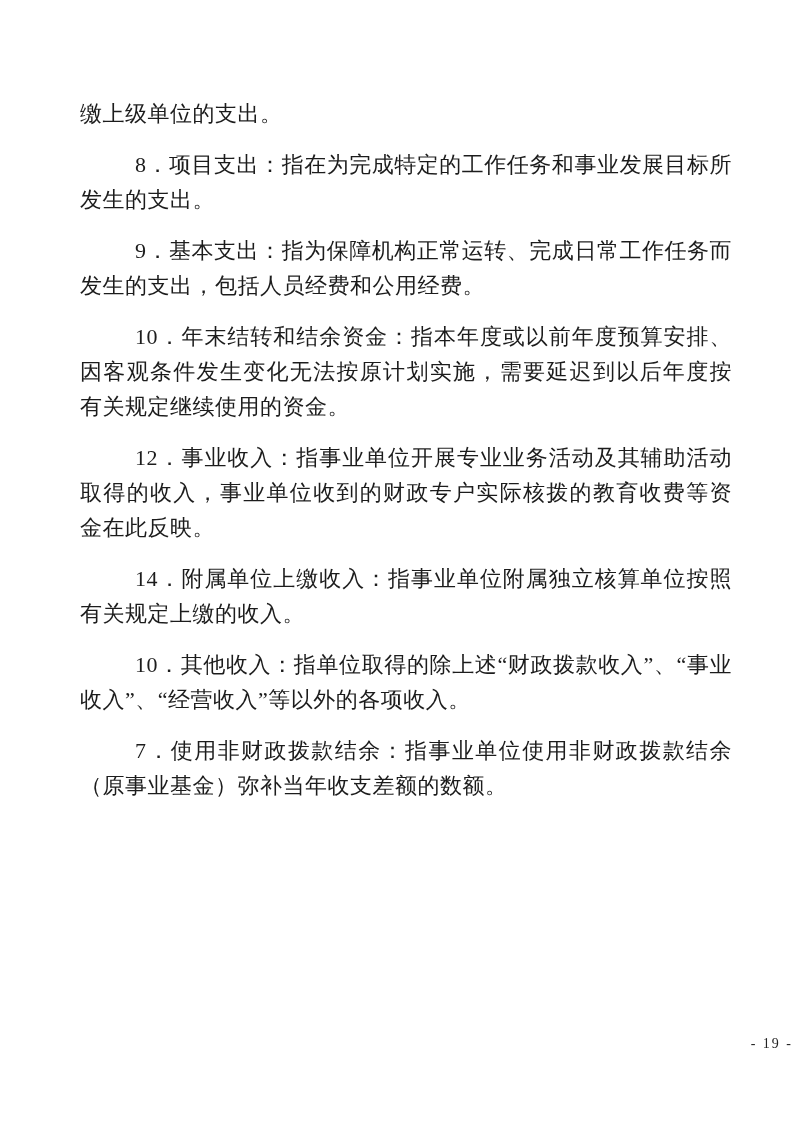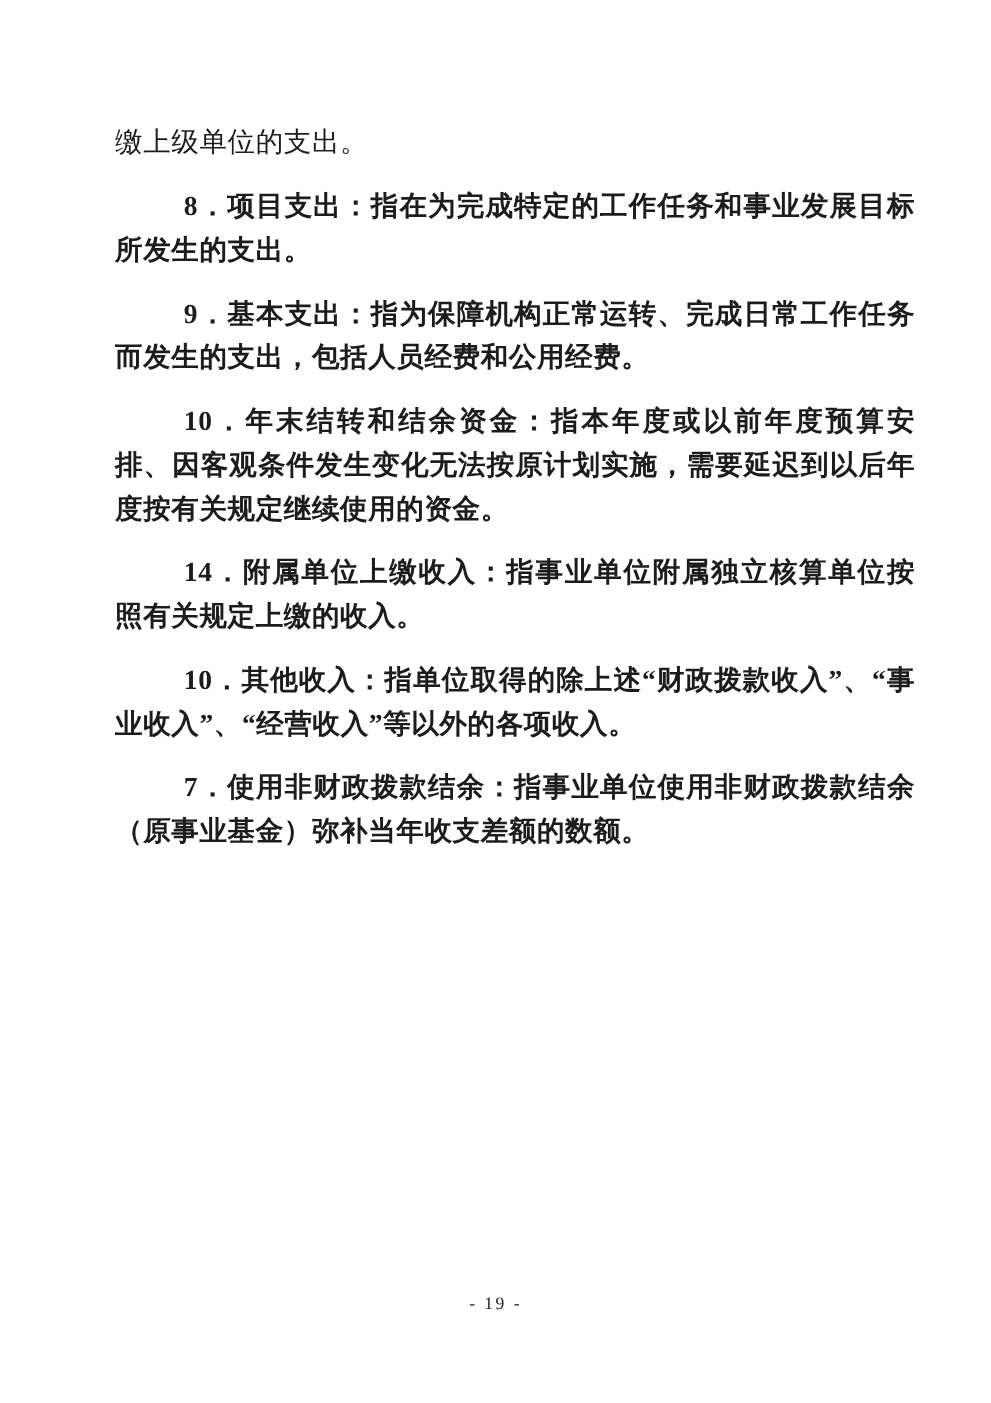--- a/index.html
+++ b/index.html
@@ -16,49 +16,49 @@
     font-family: "Liberation Serif", "DejaVu Serif", serif;
     color: #1c1c1c;
   }
   .content {
     position: absolute;
     top: 96px;
     left: 80px;
     width: 652px;
   }
   .content p {
-    margin: 0 0 16px 12px;
+    margin: 0 0 16px 0;
     font-size: 22px;
     line-height: 35px;
     text-align: justify;
     letter-spacing: 0.5px;
     color: #1c1c1c;
   }
   .content p.indent {
     text-indent: 2.5em;
-    font-weight: bold;
   }
   .footer {
     position: absolute;
     left: 0;
     width: 100%;
     top: 1036px;
-    text-align: center;
+    text-align: right;
     font-size: 14px;
     letter-spacing: 2px;
     color: #222222;
   }
 </style>
 </head>
 <body>
 
 <div class="page">
   <div class="content">
     <p>缴上级单位的支出。</p>
     <p class="indent">8．项目支出：指在为完成特定的工作任务和事业发展目标所发生的支出。</p>
     <p class="indent">9．基本支出：指为保障机构正常运转、完成日常工作任务而发生的支出，包括人员经费和公用经费。</p>
     <p class="indent">10．年末结转和结余资金：指本年度或以前年度预算安排、因客观条件发生变化无法按原计划实施，需要延迟到以后年度按有关规定继续使用的资金。</p>
+    <p class="indent">12．事业收入：指事业单位开展专业业务活动及其辅助活动取得的收入，事业单位收到的财政专户实际核拨的教育收费等资金在此反映。</p>
     <p class="indent">14．附属单位上缴收入：指事业单位附属独立核算单位按照有关规定上缴的收入。</p>
     <p class="indent">10．其他收入：指单位取得的除上述“财政拨款收入”、“事业收入”、“经营收入”等以外的各项收入。</p>
     <p class="indent">7．使用非财政拨款结余：指事业单位使用非财政拨款结余（原事业基金）弥补当年收支差额的数额。</p>
   </div>
   <div class="footer">- 19 -</div>
 </div>
 
 </body></html>

